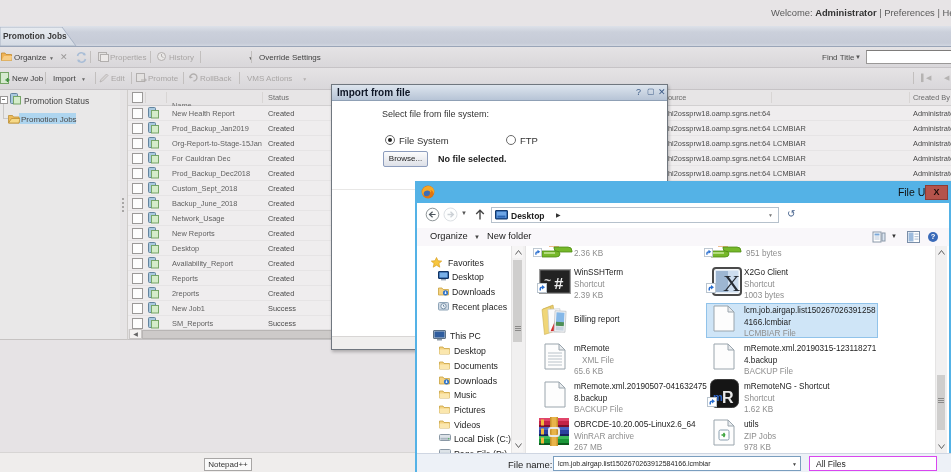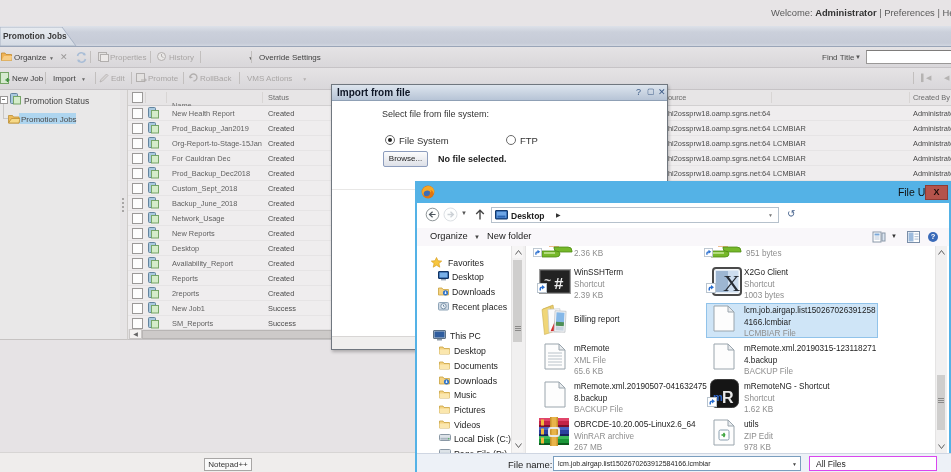--- a/index.html
+++ b/index.html
@@ -583,21 +583,21 @@
           <svg class="a" style="left:20px;top:97px" width="22" height="27" viewBox="0 0 22 27">
             <path d="M1 1 L15 1 L21 7 L21 26 L1 26 Z" fill="#fdfdfd" stroke="#9aa5ad"></path>
             <path d="M15 1 L15 7 L21 7 Z" fill="#e8ebee" stroke="#9aa5ad"></path>
             <line x1="4" y1="10" x2="18" y2="10" stroke="#b9c2c9" stroke-width="1"></line>
             <line x1="4" y1="13" x2="18" y2="13" stroke="#b9c2c9" stroke-width="1"></line>
             <line x1="4" y1="16" x2="18" y2="16" stroke="#b9c2c9" stroke-width="1"></line>
             <line x1="4" y1="19" x2="18" y2="19" stroke="#b9c2c9" stroke-width="1"></line>
             <line x1="4" y1="22" x2="18" y2="22" stroke="#b9c2c9" stroke-width="1"></line>
           </svg>
           <span class="fname" style="left:50px;top:98px">mRemote</span>
-          <span class="fgray" style="left:50px;top:109.5px">XML File</span>
+          <span class="fgray" style="left:58px;top:109.5px">XML File</span>
           <span class="fgray" style="left:50px;top:121.0px">65.6 KB</span>
           <svg class="a" style="left:20px;top:135px" width="22" height="27" viewBox="0 0 22 27">
             <path d="M1 1 L15 1 L21 7 L21 26 L1 26 Z" fill="#fdfdfd" stroke="#9aa5ad"></path>
             <path d="M15 1 L15 7 L21 7 Z" fill="#e8ebee" stroke="#9aa5ad"></path>
           </svg>
           <span class="fname" style="left:50px;top:136px">mRemote.xml.20190507-041632475</span>
           <span class="fname" style="left:50px;top:147.5px">8.backup</span>
           <span class="fgray" style="left:50px;top:159.0px">BACKUP File</span>
           <svg class="a" style="left:14px;top:171px" width="32" height="29" viewBox="0 0 32 29">
             <rect x="1" y="1" width="30" height="9" fill="#c42346"></rect>
@@ -659,21 +659,21 @@
           <span class="fname" style="left:220px;top:136px">mRemoteNG - Shortcut</span>
           <span class="fgray" style="left:220px;top:147.5px">Shortcut</span>
           <span class="fgray" style="left:220px;top:159.0px">1.62 KB</span>
           <svg class="a" style="left:189px;top:173px" width="22" height="27" viewBox="0 0 22 27">
             <path d="M1 1 L15 1 L21 7 L21 26 L1 26 Z" fill="#fdfdfd" stroke="#9aa5ad"></path>
             <path d="M15 1 L15 7 L21 7 Z" fill="#e8ebee" stroke="#9aa5ad"></path>
             <rect x="6" y="11" width="10" height="10" rx="1.5" fill="#fff" stroke="#8aa0b0"></rect>
             <path d="M8.5 16 L12 16 M12 16 L10.5 14 M12 16 L10.5 18" stroke="#3da43d" stroke-width="1.4" fill="none"></path>
           </svg>
           <span class="fname" style="left:220px;top:174px">utils</span>
-          <span class="fgray" style="left:220px;top:185.5px">ZIP Edit</span>
+          <span class="fgray" style="left:220px;top:185.5px">ZIP Jobs</span>
           <span class="fgray" style="left:220px;top:197.0px">978 KB</span>
   </div>
   <div id="fuRbar">
    <svg class="a" style="left:2px;top:4px" width="7" height="5">
             <path d="M0.5 4.5 L3.5 0.5 L6.5 4.5" fill="none" stroke="#606060"></path>
           </svg>
    <div class="sb" style="top:129px;height:55px;left:1px;width:8px;"></div>
    <div class="a" style="left:2px;top:152px;width:6px;height:1px;background:#8a8988;box-shadow:0 2px #8a8988,0 4px #8a8988;"></div>
    <svg class="a" style="left:2px;top:198px" width="7" height="5">
             <path d="M0.5 0.5 L3.5 4.5 L6.5 0.5" fill="none" stroke="#606060"></path>

